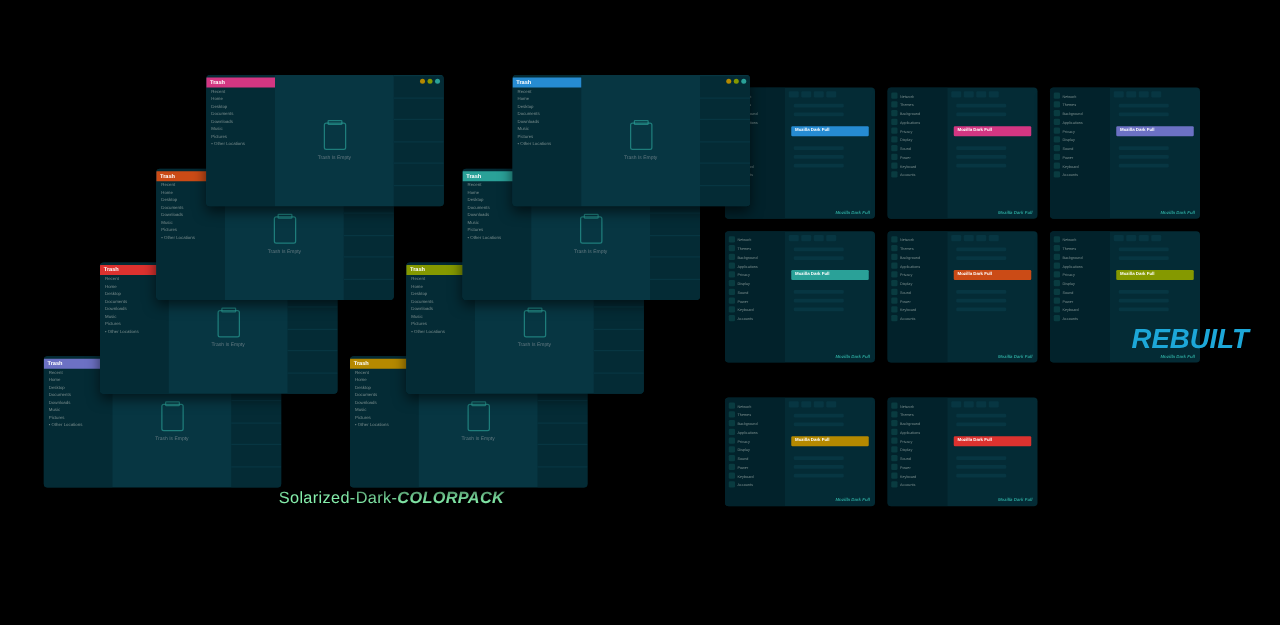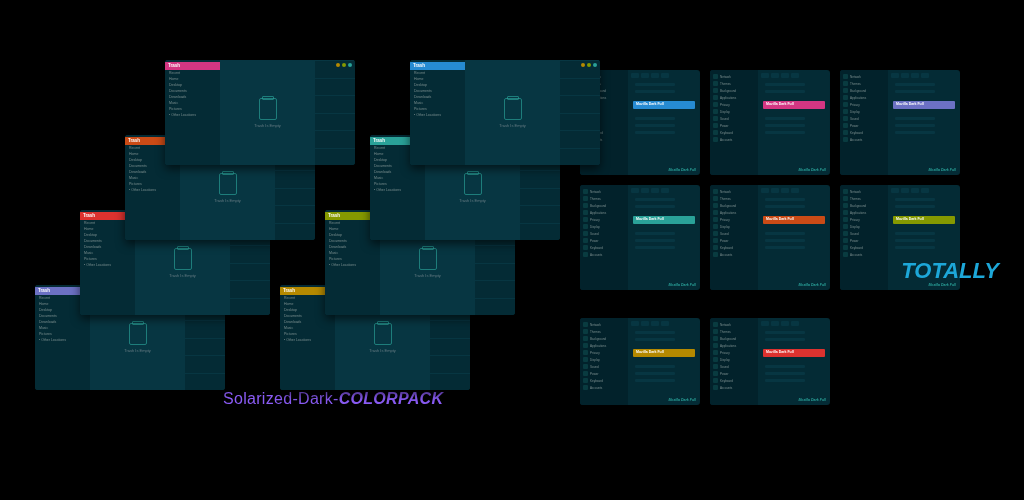--- a/index.html
+++ b/index.html
@@ -83,21 +83,21 @@
 .panel .pline { height:3px; background:#073642; margin:2px 4px; border-radius:1px; width:60%; }
 .panel .pfoot { position:absolute; bottom:3px; right:4px; font-size:3.5px; color:#2aa198; font-weight:600; font-style:italic; }
 
 
 .grid .panel:nth-child(7),
 .grid .panel:nth-child(8) { margin-top:18px; }
 
 
 .caption {
   position:absolute; left:223px; top:390px;
-  font-size:16px; font-weight:500; color:#8b5cf6; letter-spacing:.3px;
+  font-size:13px; font-weight:500; color:#86efac; letter-spacing:.3px;
 }
 .caption .thin { font-weight:400; }
 .caption .ital { font-style:italic; font-weight:700; }
 .tag {
   position:absolute; right:25px; top:258px;
   color:#1da7d8; font-size:22px; font-weight:700; font-style:italic;
   text-align:left; line-height:1.2;
 }
 </style>
 </head>
@@ -821,14 +821,14 @@
       </div>
       <div class="pfoot">Mozilla Dark Full</div>
     </div>
   </div>
 
 <div class="caption">
   <span class="thin">Solarized-Dark-</span><span class="ital">COLORPACK</span>
 </div>
 
 <div class="tag">
-  <div>TOTALLY</div>
+  <div>REBUILT</div>
 </div>
 
 </body></html>

